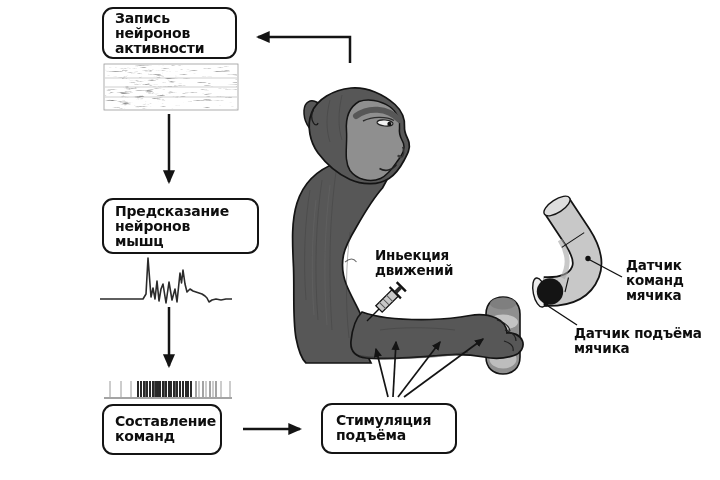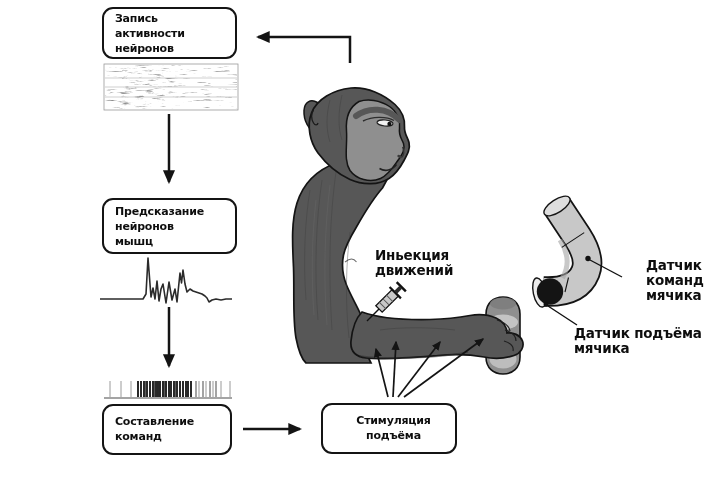--- a/index.html
+++ b/index.html
@@ -4,21 +4,21 @@
 <style>
   html,body{margin:0;padding:0;background:#fff;}
   #canvas{
     position:relative;width:720px;height:480px;background:var(--background,#fff);
     font-family:"DejaVu Sans","Liberation Sans",sans-serif;overflow:hidden;
   }
   #art{position:absolute;left:0;top:0;}
   .box{
     position:absolute;box-sizing:border-box;background:#fff;
     border:2.4px solid var(--line,#141414);border-radius:11px;
-    font-weight:bold;font-size:11px;line-height:15px;color:#0e0e0e;
+    font-weight:bold;font-size:14px;line-height:15px;color:#0e0e0e;
     letter-spacing:-0.2px;
   }
   .box span{display:block;}
   .lbl{
     position:absolute;font-weight:bold;font-size:13.5px;line-height:15px;
     color:#0e0e0e;letter-spacing:-0.2px;white-space:nowrap;
   }
   .lbl span{display:block;}
 </style>
 </head>
@@ -164,46 +164,46 @@
     <g stroke="#141414" stroke-width="1.7" fill="none">
       <path d="M388 397 L376 349" marker-end="url(#ah)"></path>
       <path d="M393 397 L396 342" marker-end="url(#ah)"></path>
       <path d="M398 397 L440 342" marker-end="url(#ah)"></path>
       <path d="M404 397 L483 339" marker-end="url(#ah)"></path>
     </g>
   </svg>
 
   <div class="box" style="left:102px;top:7px;width:135px;height:52px;padding:2px 4px 0 11px;">
     <span>Запись</span>
+    <span>нейронов</span>
     <span>активности</span>
-    <span>нейронов</span>
-  </div>
-
-  <div class="box" style="left:102px;top:198px;width:135px;height:56px;padding:4px 2px 16px 11px;">
+  </div>
+
+  <div class="box" style="left:102px;top:198px;width:157px;height:56px;padding:4px 2px 16px 11px;">
     <span>Предсказание</span>
     <span>нейронов</span>
     <span>мышц</span>
   </div>
 
-  <div class="box" style="left:102px;top:404px;width:130px;height:51px;padding:8px 4px 0 11px;">
+  <div class="box" style="left:102px;top:404px;width:120px;height:51px;padding:8px 4px 0 11px;">
     <span>Составление</span>
     <span>команд</span>
   </div>
 
-  <div class="box" style="left:321px;top:403px;width:136px;height:51px;padding:8px 4px 0 13px;text-align:center;">
+  <div class="box" style="left:321px;top:403px;width:136px;height:51px;padding:8px 4px 0 13px;">
     <span>Стимуляция</span>
     <span>подъёма</span>
   </div>
 
   <div class="lbl" style="left:375px;top:248px;">
     <span>Иньекция</span>
     <span>движений</span>
   </div>
 
-  <div class="lbl" style="left:626px;top:258px;margin-left:20px;">
+  <div class="lbl" style="left:626px;top:258px;">
     <span>Датчик</span>
     <span>команд</span>
     <span>мячика</span>
   </div>
 
   <div class="lbl" style="left:548px;top:326px;margin-left:26px;">
     <span>Датчик подъёма</span>
     <span>мячика</span>
   </div>
 

